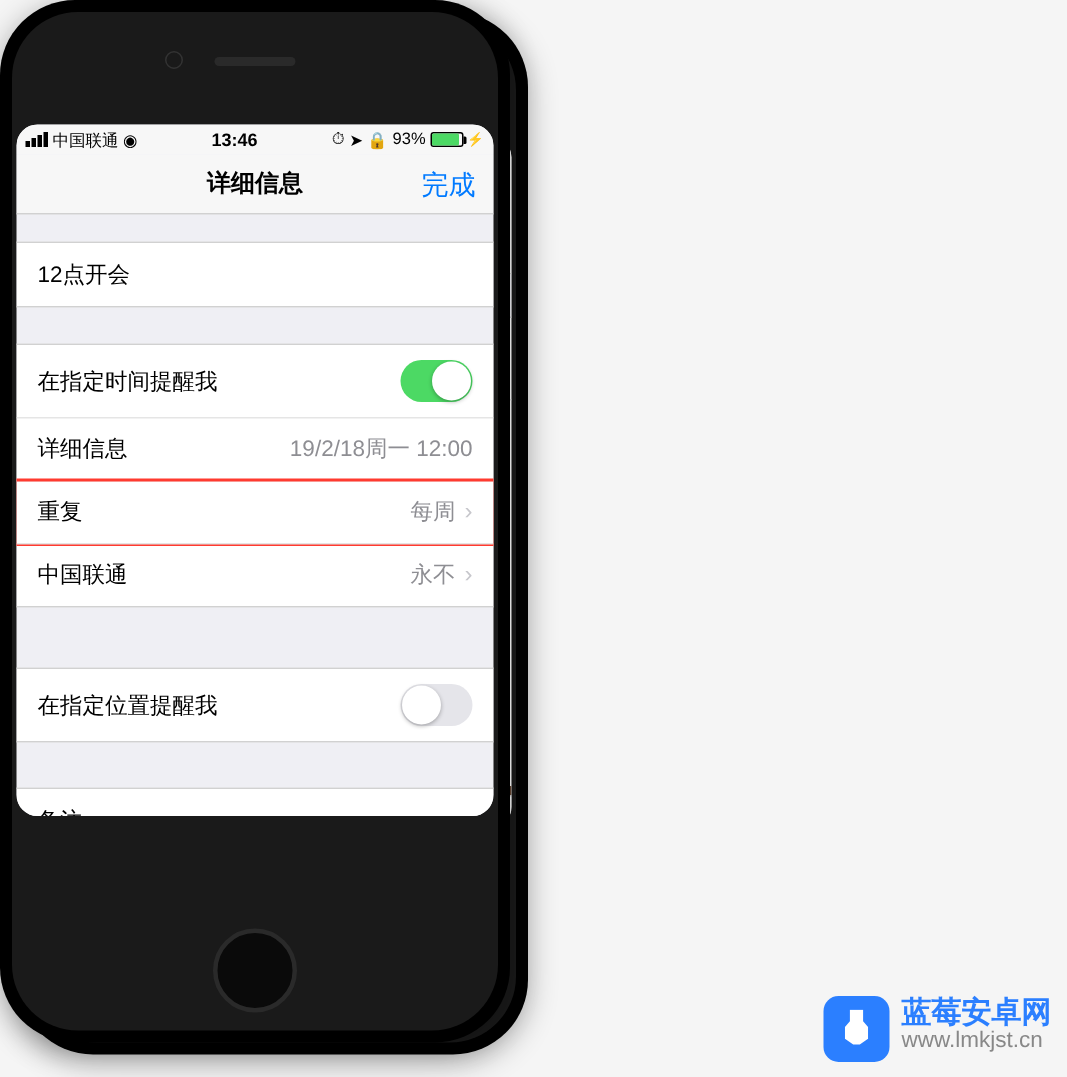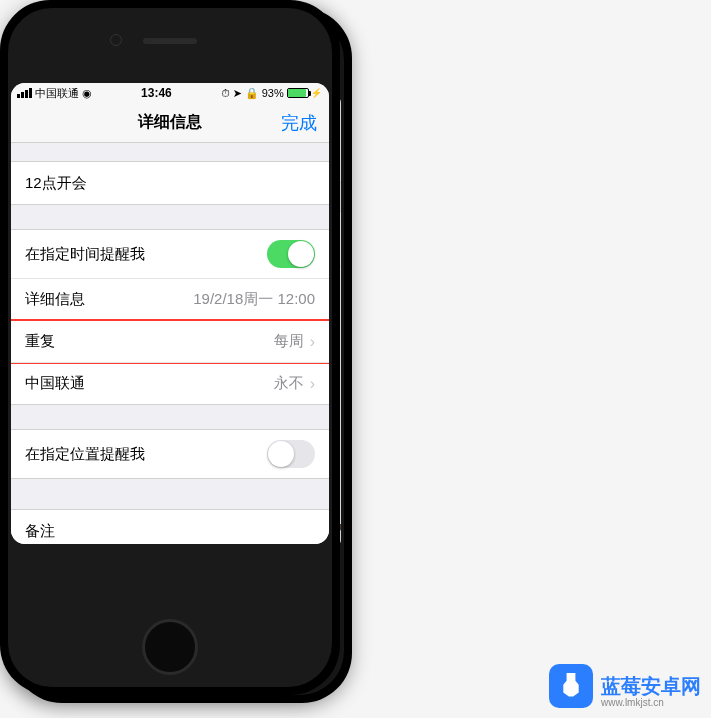--- a/index.html
+++ b/index.html
@@ -174,21 +174,21 @@
       padding: 10px 14px;
       min-height: 42px;
       font-size: 15px;
       position: relative;
     }
     .cell + .cell { border-top: 1px solid #e5e5e5; }
     .cell-value { color: #8e8e93; display: flex; align-items: center; gap: 6px; text-align: right; }
     .chevron { color: #c7c7cc; font-size: 16px; }
     .g1 { margin-top: 18px; }
     .g2 { margin-top: 24px; }
-    .g3 { margin-top: 24px; }
+    .g3 { margin-top: 40px; }
     .g4 { margin-top: 30px; }
     
     .highlight {
       position: absolute;
       inset: -2px -2px -2px -2px;
       border: 2.5px solid #ff3b30;
       pointer-events: none;
     }
     
     .toggle {
@@ -219,41 +219,41 @@
       color: #007aff;
     }
     .seg + .seg { border-left: 1px solid #007aff; }
     .seg.sel { background: #007aff; color: #fff; }
     
     .watermark {
       position: absolute;
       right: 10px;
       bottom: 10px;
       display: flex;
-      align-items: flex-end;
+      align-items: flex-start;
       gap: 8px;
       font-size: 20px;
       font-weight: 600;
       color: #2b7fff;
     }
     .wm-icon {
       width: 44px; height: 44px;
       background: #2b7fff;
       border-radius: 10px;
       position: relative;
       display: flex;
       align-items: center;
       justify-content: center;
     }
     .wm-icon::before {
       content: ''; width: 22px; height: 26px; background: #fff;
       clip-path: polygon(30% 0, 70% 0, 70% 30%, 85% 45%, 85% 75%, 60% 90%, 40% 90%, 15% 75%, 15% 45%, 30% 30%);
       border-radius: 3px;
     }
-    .wm-sub { font-size: 10px; color: #888; font-weight: 400; display: block; }
+    .wm-sub { font-size: 15px; color: #888; font-weight: 400; display: block; }
     .wm-text { line-height: 1.1; }
   </style>
 </head>
 <body>
 
 <div class="phone">
   <div class="phone-inner">
     <div class="camera"></div>
     <div class="speaker"></div>
     <div class="screen">

